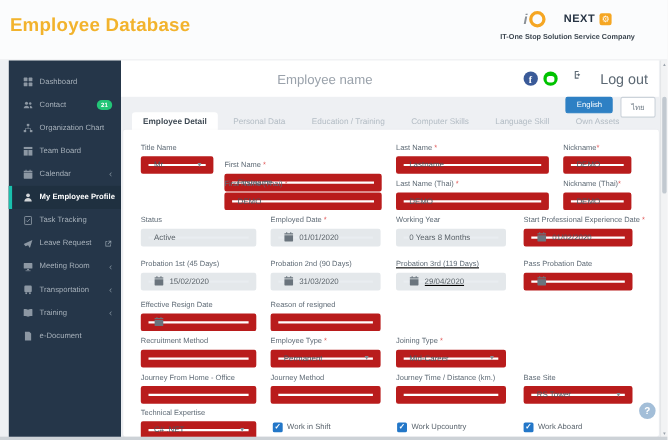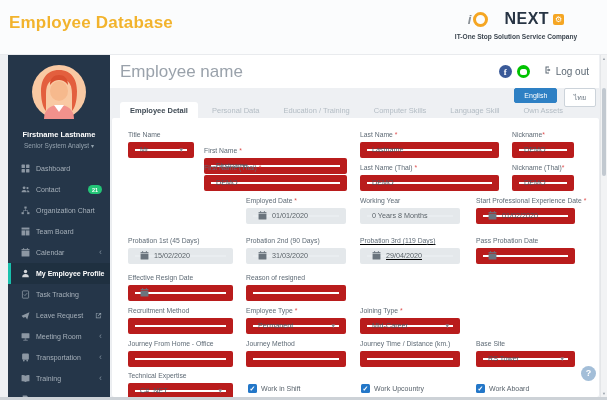--- a/index.html
+++ b/index.html
@@ -6,21 +6,21 @@
   .screen{position:relative;width:607px;height:400px;background:#eef0f3;overflow:hidden;
           font-family:"Liberation Sans",sans-serif;-webkit-font-smoothing:antialiased;}
 
   
   .topbar{position:absolute;left:0;top:0;width:607px;height:55px;background:#fbfcfd;border-bottom:1px solid #e9ebee;box-sizing:border-box;}
   .app-title{position:absolute;left:9px;top:13px;font-size:17px;font-weight:700;color:var(--accent);letter-spacing:.2px;}
   .logo{position:absolute;right:6px;top:10px;width:170px;text-align:center;}
   .logo-row{display:flex;align-items:center;justify-content:center;gap:1px;}
   .logo-i{font-style:italic;font-weight:700;font-size:13px;color:#8a9096;margin-right:1px;}
   .logo-c{width:9px;height:9px;border:3px solid var(--accent2);border-radius:50%;display:inline-block;}
-  .logo-next{font-size:16px;font-weight:800;color:#273444;letter-spacing:.5px;margin-left:15px;}
+  .logo-next{font-size:10px;font-weight:800;color:#273444;letter-spacing:.5px;margin-left:15px;}
   .logo-gear{width:11px;height:11px;background:var(--accent2);border-radius:2px;color:#fff;font-size:8px;line-height:11px;text-align:center;margin-left:3px;}
   .tagline{margin-top:5px;font-size:6.6px;font-weight:700;color:#3c4650;}
 
   
   .sidebar{position:absolute;left:8px;top:55px;width:102px;bottom:0;background:var(--sidebar);color:#a6b0ba;}
   .side-user{text-align:center;padding-top:10px;}
   .u-name{font-size:7.5px;font-weight:700;color:#fff;margin-top:7px;}
   .u-role{font-size:6.5px;color:#93a1ad;margin-top:3px;}
   .u-role .dn{font-size:6px;margin-left:2px;}
   .menu{margin-top:9px;}
@@ -28,26 +28,26 @@
   .side-item.active{background:#1f3040;color:#fff;font-weight:700;border-left:3px solid var(--teal);padding-left:10px;}
   .s-icon{width:9px;height:9px;display:inline-flex;flex-shrink:0;}
   .s-icon svg{width:9px;height:9px;fill:currentColor;opacity:.8;}
   .s-badge{position:absolute;right:8px;background:var(--badge);color:#fff;font-size:5.5px;font-weight:700;padding:1.5px 4px;border-radius:7px;}
   .s-chev{position:absolute;right:8px;color:#7d8c99;font-size:9px;line-height:1;}
   .s-ext{position:absolute;right:8px;display:inline-flex;}
   .s-ext svg{width:7px;height:7px;fill:#93a1ad;}
 
   
   .main-head{position:absolute;left:110px;top:55px;width:489px;height:33px;background:#fff;display:flex;align-items:center;padding:0 10px;box-sizing:border-box;}
-  .page-title{font-size:17px;color:#9aa2ab;flex:1;font-weight:400;}
+  .page-title{font-size:12px;color:#9aa2ab;flex:1;font-weight:400;text-align:center;}
   .soc{width:13px;height:13px;border-radius:50%;margin-left:5px;display:flex;align-items:center;justify-content:center;}
   .soc.fb{background:var(--facebook);color:#fff;font-size:9px;font-weight:700;font-family:"Liberation Serif",serif;}
   .soc.line{background:var(--line);}
   .soc.line i{width:7px;height:6px;background:#fff;border-radius:2.5px;display:block;}
-  .logout{margin-left:14px;display:flex;align-items:flex-start;gap:4px;font-size:10px;color:#5d6974;}
+  .logout{margin-left:14px;display:flex;align-items:flex-start;gap:17px;font-size:13px;color:#5d6974;}
   .logout svg{width:8px;height:8px;fill:#5d6974;}
 
   
   .lang-row{position:absolute;left:110px;top:88px;width:486px;height:14px;text-align:right;}
   .lang-btn{display:inline-block;font-size:7px;padding:3px 9px;border-radius:2px;vertical-align:top;}
   .lang-btn.on{background:var(--blue);border:1px solid var(--blue);color:#fff;}
   .lang-btn.off{background:#fff;border:1px solid #ccd3da;color:#6e7a85;margin-left:2px;}
 
   
   .tabs{position:absolute;left:120px;top:102px;display:flex;}
@@ -89,32 +89,20 @@
         <span class="logo-i">i</span>
         <span class="logo-c"></span>
         <span class="logo-next">NEXT</span>
         <span class="logo-gear">⚙</span>
       </div>
       <div class="tagline">IT-One Stop Solution Service Company</div>
     </div>
   </div>
 
   <aside class="sidebar">
-    <div class="side-user">
-      <svg width="54" height="54" viewBox="0 0 54 54">
-        <circle cx="27" cy="27" r="27" fill="#f9c9a3"></circle>
-        <path d="M27 5C14 5 9 15 9 26c0 12 3 18 5 20V29c0-12 5-15 13-15s13 3 13 15v17c2-2 5-8 5-20C45 15 40 5 27 5z" fill="#e35f3e"></path>
-        <ellipse cx="27" cy="26" rx="9" ry="10" fill="#f6b98d"></ellipse>
-        <path d="M18 20c0-7 4-10 9-10s9 3 9 10c-3-4-6-5-9-5s-6 1-9 5z" fill="#d94f30"></path>
-        <path d="M12 54c0-10 7-14 15-14s15 4 15 14z" fill="#f2918c"></path>
-        <path d="M22 40l5 7 5-7z" fill="#fff"></path>
-      </svg>
-      <div class="u-name">Firstname Lastname</div>
-      <div class="u-role"><span>Senior System Analyst</span><span class="dn">▾</span></div>
-    </div>
     <nav class="menu" id="menu">
         <div class="side-item">
           <span class="s-icon">
             <svg viewBox="0 0 16 16" xmlns="http://www.w3.org/2000/svg">
               <rect x="1" y="1" width="6" height="6" rx="1"></rect>
               <rect x="9" y="1" width="6" height="6" rx="1"></rect>
               <rect x="1" y="9" width="6" height="6" rx="1"></rect>
               <rect x="9" y="9" width="6" height="6" rx="1"></rect>
             </svg>
           </span>
@@ -305,20 +293,26 @@
         <div class="fctl">
           <span class="val">DEMO</span>
         </div>
       </div>
       <div class="fgroup" style="left: 400px; top: 45px; width: 62px;">
         <div class="flabel"><span>Nickname (Thai)</span><span class="req">*</span></div>
         <div class="fctl">
           <span class="val">DEMO</span>
         </div>
       </div>
+      <div class="fgroup" style="left: 16px; top: 78px; width: 105px;">
+        <div class="flabel"><span>Status</span></div>
+        <div class="fctl disabled">
+          <span class="val">Active</span>
+        </div>
+      </div>
       <div class="fgroup" style="left: 134px; top: 78px; width: 100px;">
         <div class="flabel"><span>Employed Date </span><span class="req">*</span></div>
         <div class="fctl disabled">
           <span class="cal">
             <svg viewBox="0 0 16 16" xmlns="http://www.w3.org/2000/svg">
               <path d="M1 5h14v9a1 1 0 0 1-1 1H2a1 1 0 0 1-1-1z"></path>
               <path d="M1 2h14v2H1z"></path>
               <rect x="4" y="0" width="1.5" height="3"></rect>
               <rect x="10.5" y="0" width="1.5" height="3"></rect>
             </svg>

